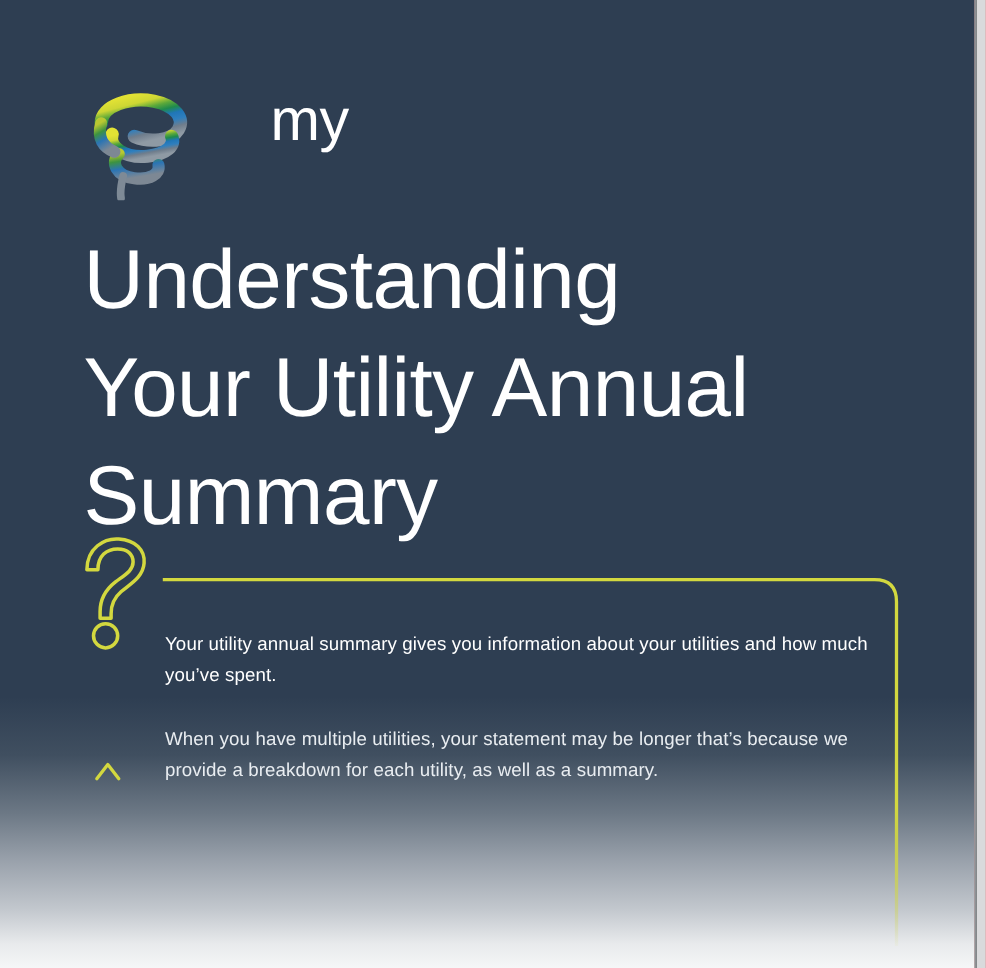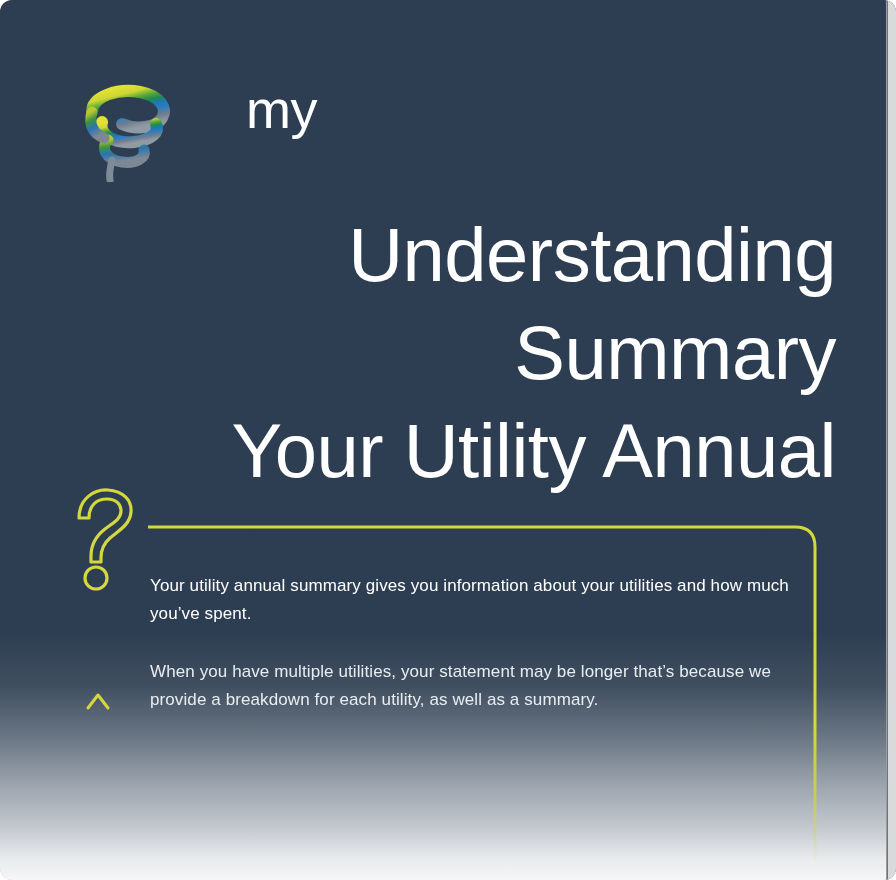--- a/index.html
+++ b/index.html
@@ -10,21 +10,20 @@
     overflow: hidden;
     font-family: "Liberation Sans", sans-serif;
   }
 
   #page {
     position: relative;
     width: 896px;
     height: 880px;
     background: #fca5a5;
     overflow: hidden;
-    border-radius: 12px;
   }
 
   
   #pane {
     position: absolute;
     left: 0; top: 0;
     width: 886px;
     height: 880px;
     background: linear-gradient(to bottom,
         #2e3e52 0%,
@@ -107,21 +106,20 @@
   #headline {
     position: absolute;
     left: 76px;
     top: 206px;
     width: 760px;
     color: #ffffff;
     font-size: 76px;
     font-weight: 300;
     line-height: 98px;
     letter-spacing: -0.5px;
-    text-align: right;
   }
   #headline .hl {
     display: block;
     white-space: nowrap;
   }
 
   
   #bracket {
     position: absolute;
     left: 0; top: 0;
@@ -192,22 +190,22 @@
         </svg>
       </div>
 
       <div id="logo-words">
         <div id="logo-my">my</div>
       </div>
     </div>
 
     <h1 id="headline">
       <span class="hl">Understanding</span>
+      <span class="hl">Your Utility Annual</span>
       <span class="hl">Summary</span>
-      <span class="hl">Your Utility Annual</span>
     </h1>
 
     <svg id="bracket" viewBox="0 0 886 880">
       <defs>
         <linearGradient id="lineFade" x1="0" y1="0" x2="0" y2="1">
           <stop offset="0%" stop-color="#d3d83f" stop-opacity="1"></stop>
           <stop offset="62%" stop-color="#d3d83f" stop-opacity="1"></stop>
           <stop offset="80%" stop-color="#d3d83f" stop-opacity="0.75"></stop>
           <stop offset="94%" stop-color="#d3d83f" stop-opacity="0.25"></stop>
           <stop offset="100%" stop-color="#d3d83f" stop-opacity="0.05"></stop>

